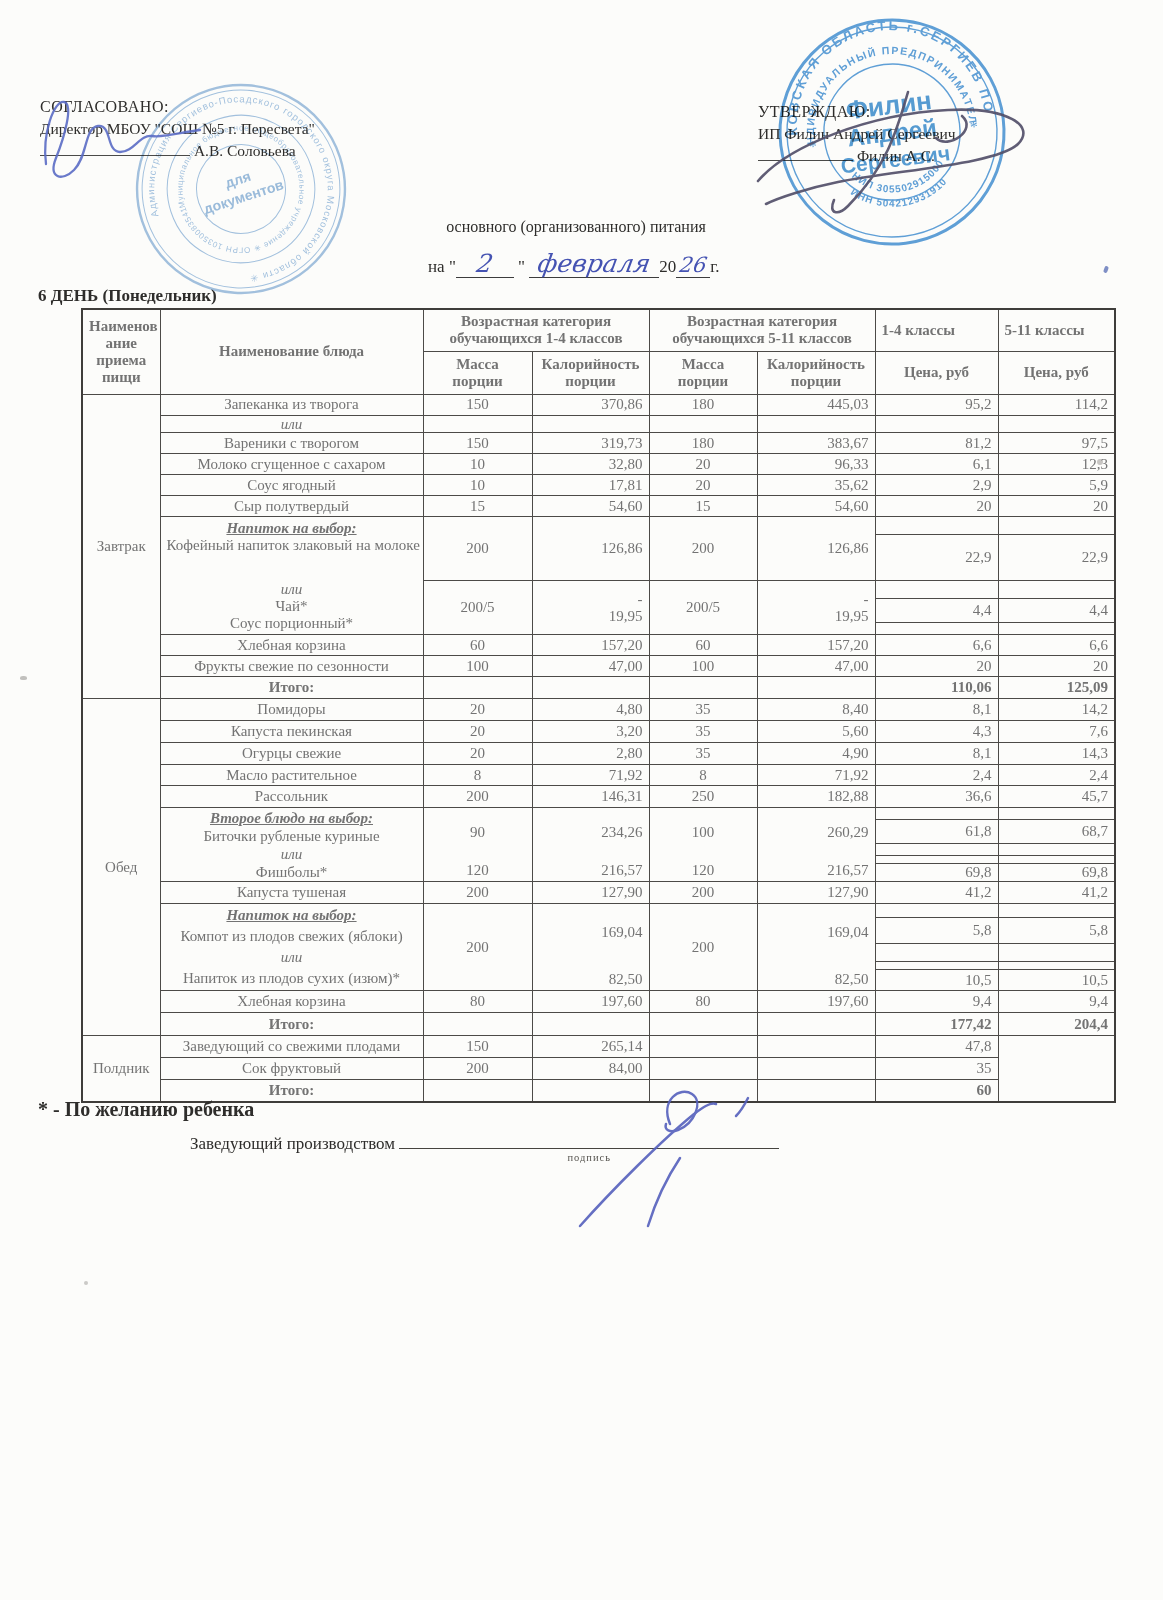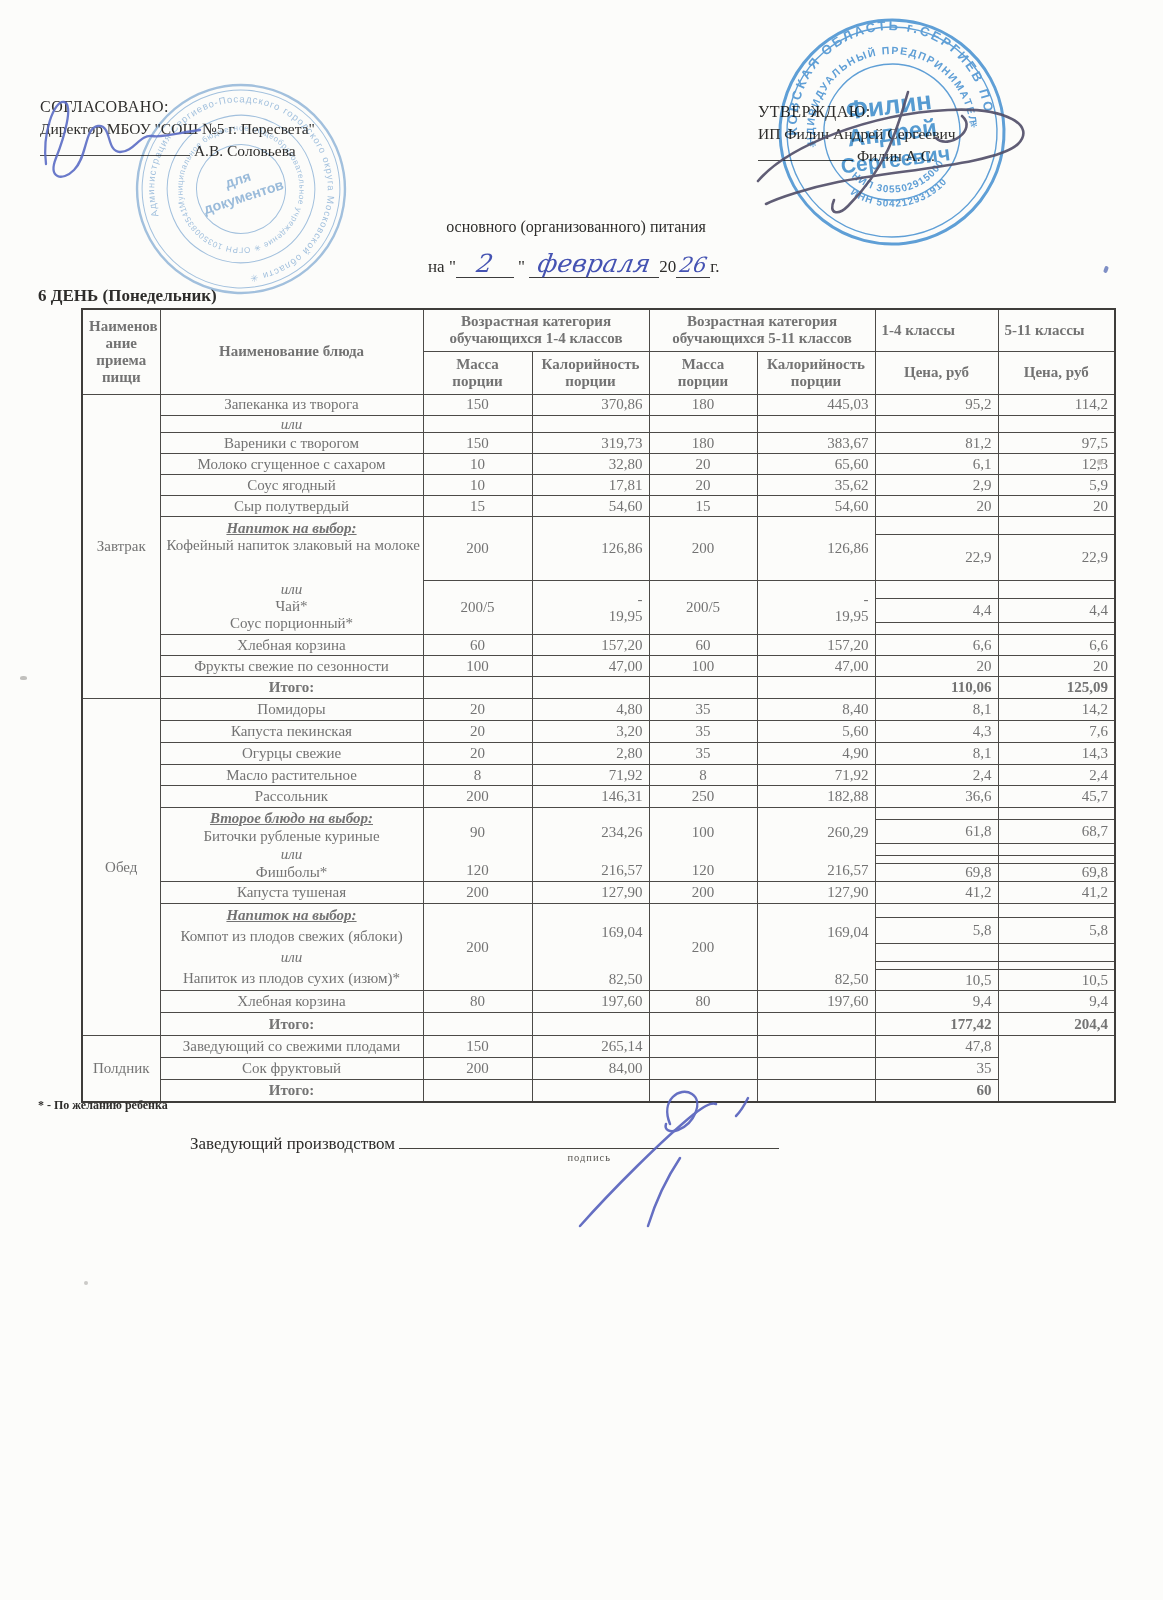--- a/index.html
+++ b/index.html
@@ -46,21 +46,21 @@
   .lhB span{line-height:18px;}
   .lhC span{line-height:21px;}
   .lbl{font-style:italic;font-weight:600;text-decoration:underline;}
   .dual{position:relative;}
   .dual span{position:absolute;left:0;right:6px;display:block;}
   .dual span.a{top:16px;} .dual span.b{bottom:3px;}
   .dC span.a{top:20px;}
   .dualC span{right:0;text-align:center;}
 
   
-  .footnote{position:absolute;left:38px;top:1098px;font-size:12px;font-weight:bold;}
+  .footnote{position:absolute;left:38px;top:1098px;font-size:20px;font-weight:bold;}
   .prodrow{position:absolute;left:190px;top:1134px;font-size:17px;white-space:nowrap;}
   .pline{display:inline-block;width:380px;border-bottom:1.6px solid #46443f;position:relative;vertical-align:baseline;}
   .pline .sub{position:absolute;left:0;right:0;top:4px;text-align:center;font-size:10.5px;color:#55534e;letter-spacing:1px;}
 
   
   .stamp,.sig{position:absolute;pointer-events:none;}
   .st-school{left:130px;top:78px;transform:rotate(-18deg);opacity:.82;mix-blend-mode:multiply;}
   .st-ip{left:774px;top:14px;transform:rotate(-7deg);opacity:.88;mix-blend-mode:multiply;}
   .sg-left{left:34px;top:86px;opacity:.9;}
   .sg-right{left:748px;top:86px;opacity:.92;}
@@ -164,21 +164,21 @@
           <td>180</td>
           <td class="R">383,67</td>
           <td class="R">81,2</td>
           <td class="R">97,5</td>
         </tr>
         <tr style="height: 21px;">
           <td class="L">Молоко сгущенное с сахаром</td>
           <td>10</td>
           <td class="R">32,80</td>
           <td>20</td>
-          <td class="R">65,60</td>
+          <td class="R">96,33</td>
           <td class="R">6,1</td>
           <td class="R">12,3</td>
         </tr>
         <tr style="height: 21px;">
           <td class="L">Соус ягодный</td>
           <td>10</td>
           <td class="R">17,81</td>
           <td>20</td>
           <td class="R">35,62</td>
           <td class="R">2,9</td>

